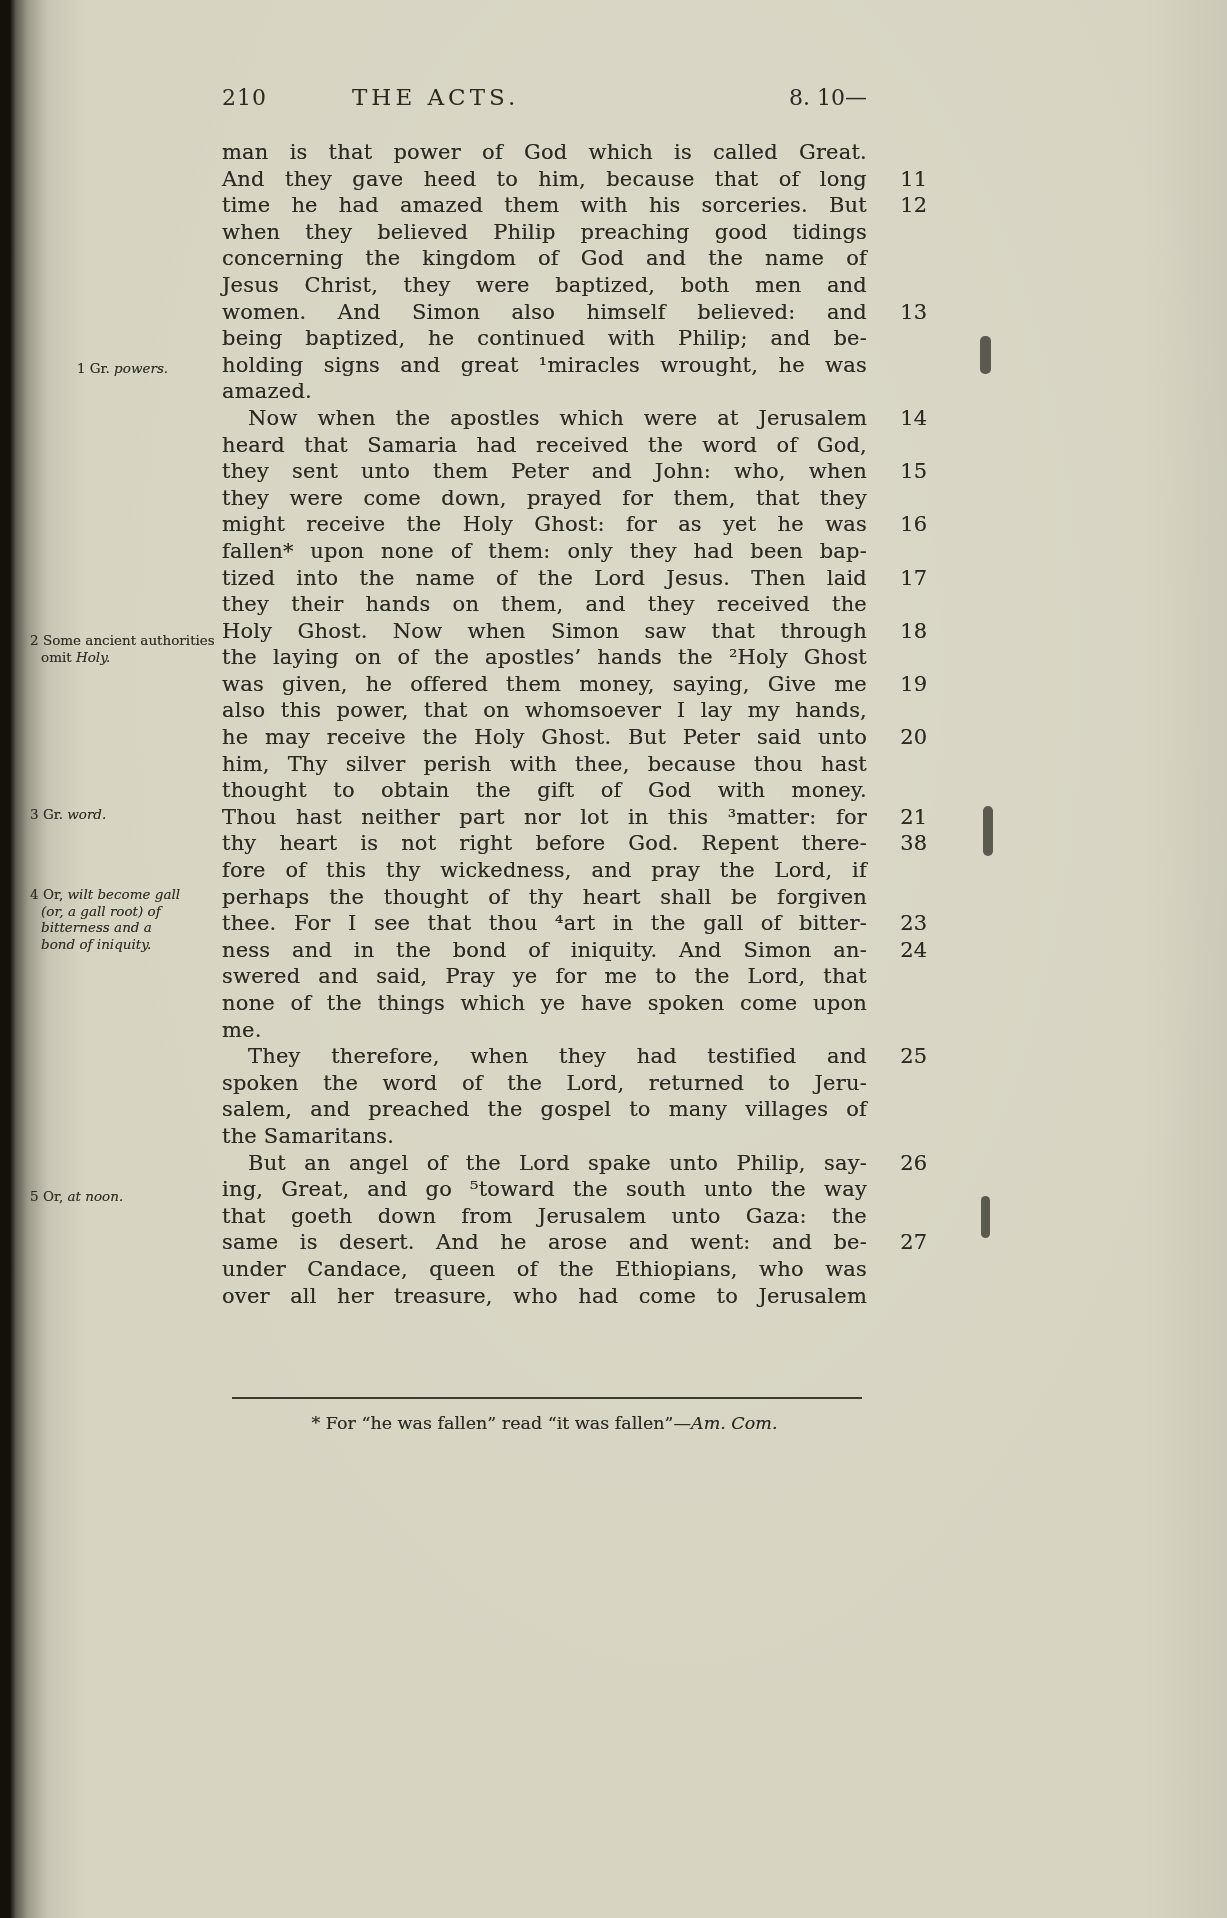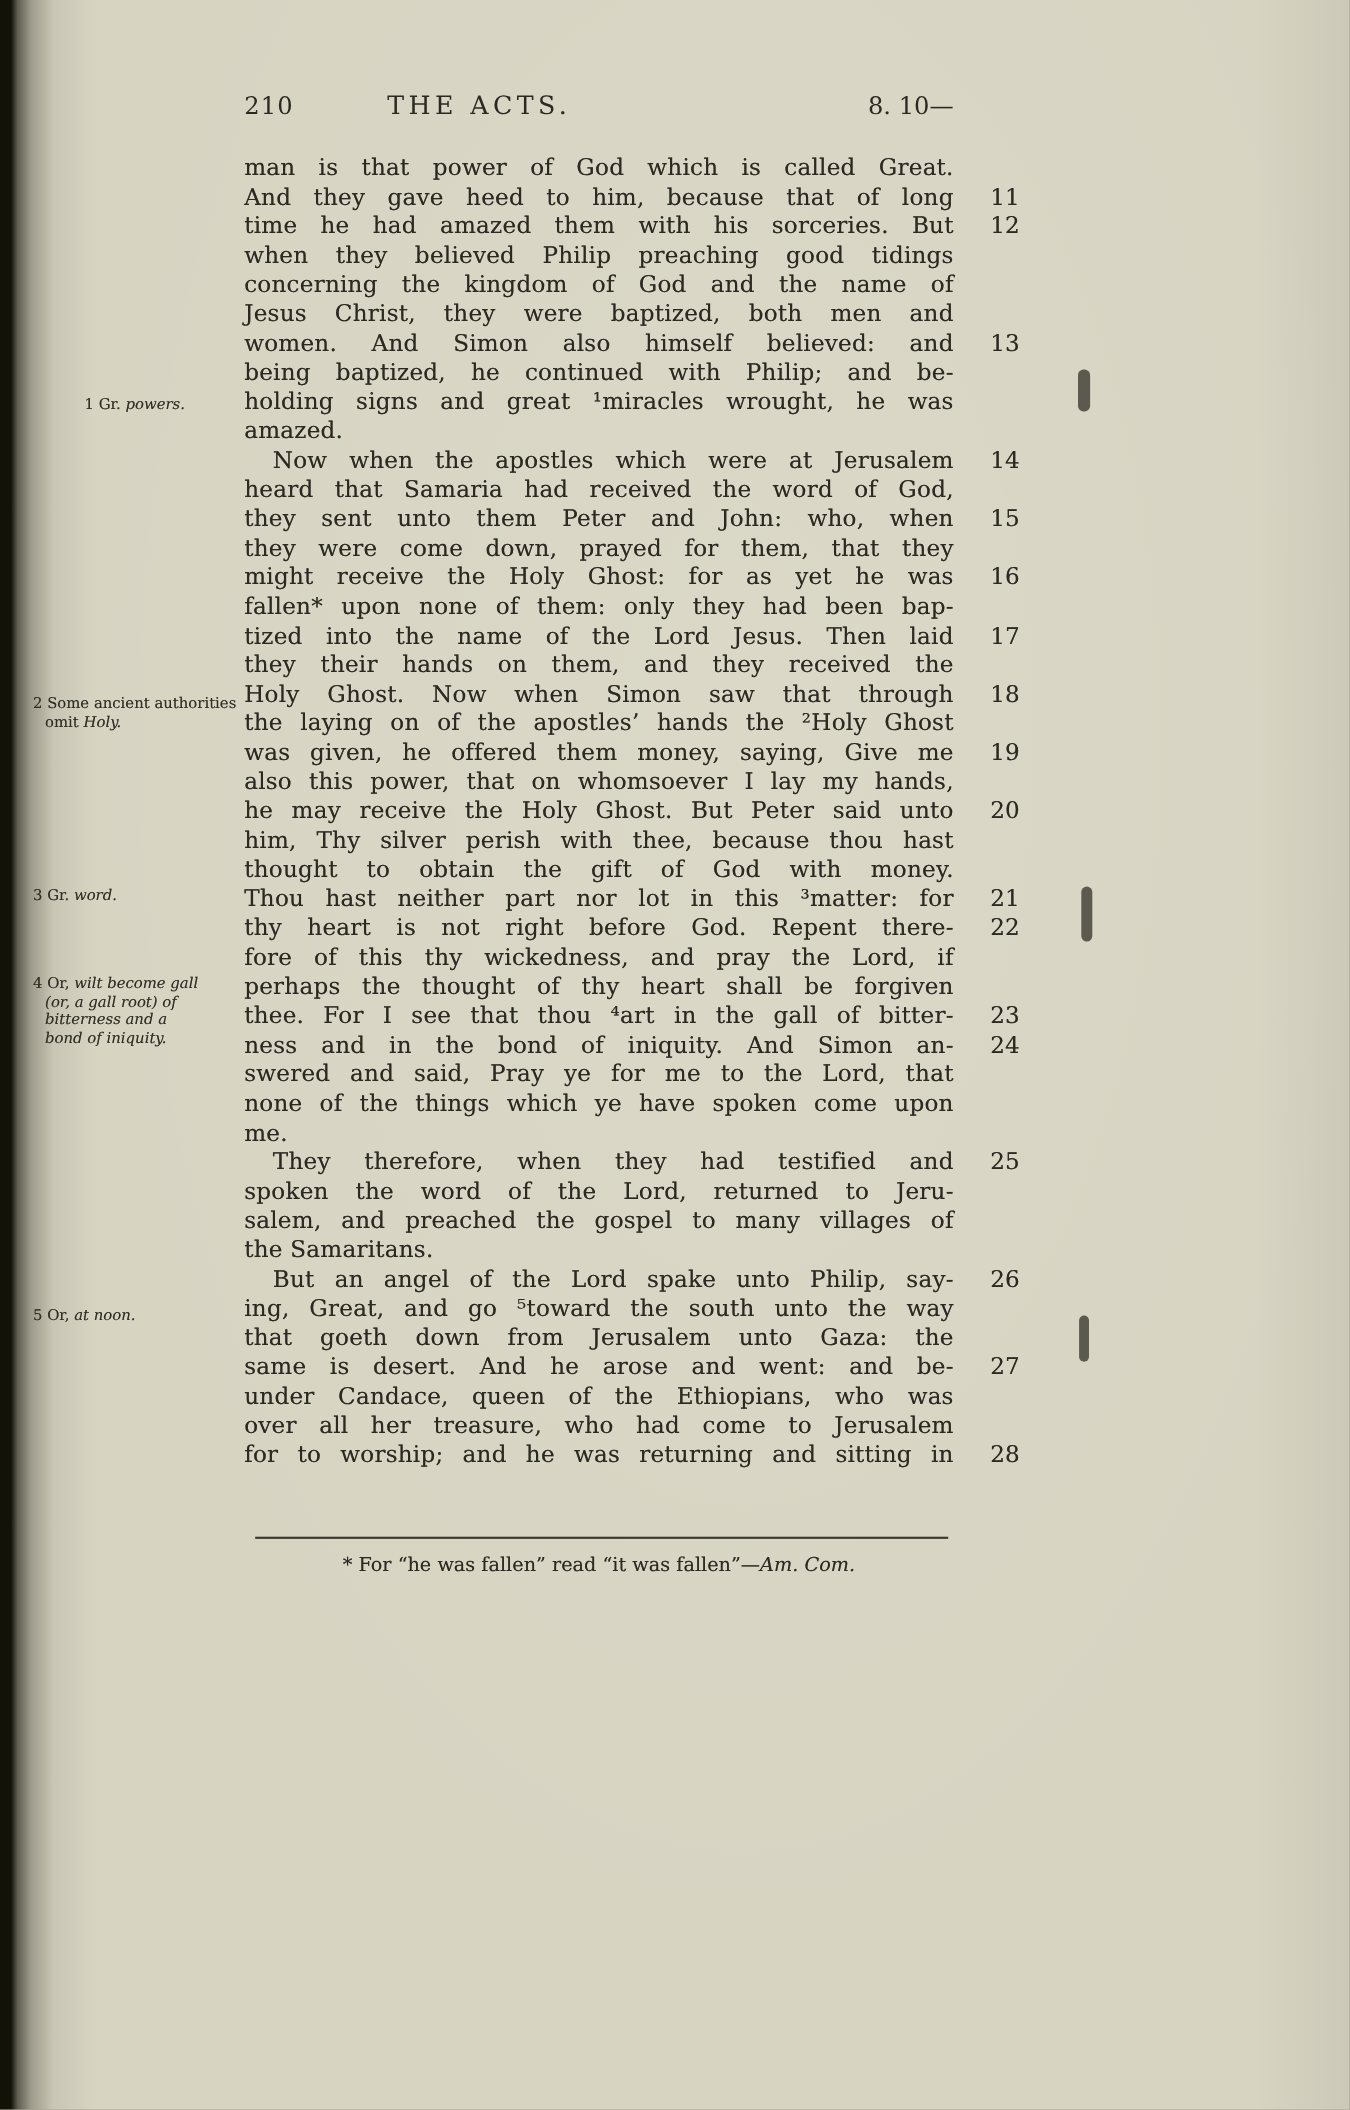--- a/index.html
+++ b/index.html
@@ -205,21 +205,21 @@
       <div class="line">
     <span class="line-text">thought to obtain the gift of God with money.</span>
     <span class="verse-num"></span>
   </div>
       <div class="line">
     <span class="line-text">Thou hast neither part nor lot in this ³matter: for</span>
     <span class="verse-num">21</span>
   </div>
       <div class="line">
     <span class="line-text">thy heart is not right before God. Repent there-</span>
-    <span class="verse-num">22</span>
+    <span class="verse-num">38</span>
   </div>
       <div class="line">
     <span class="line-text">fore of this thy wickedness, and pray the Lord, if</span>
     <span class="verse-num"></span>
   </div>
       <div class="line">
     <span class="line-text">perhaps the thought of thy heart shall be forgiven</span>
     <span class="verse-num"></span>
   </div>
       <div class="line">
@@ -275,21 +275,17 @@
     <span class="verse-num">27</span>
   </div>
       <div class="line">
     <span class="line-text">under Candace, queen of the Ethiopians, who was</span>
     <span class="verse-num"></span>
   </div>
       <div class="line">
     <span class="line-text">over all her treasure, who had come to Jerusalem</span>
     <span class="verse-num"></span>
   </div>
-      <div class="line">
-    <span class="line-text">for to worship; and he was returning and sitting in</span>
-    <span class="verse-num">28</span>
-  </div>
     </main>
 
   <div class="footnote-rule"></div>
   <div class="footnote"><span class="rm">* For “he was fallen” read “it was fallen”—</span><span class="it">Am. Com.</span></div>
 </div>
 
 </body></html>

